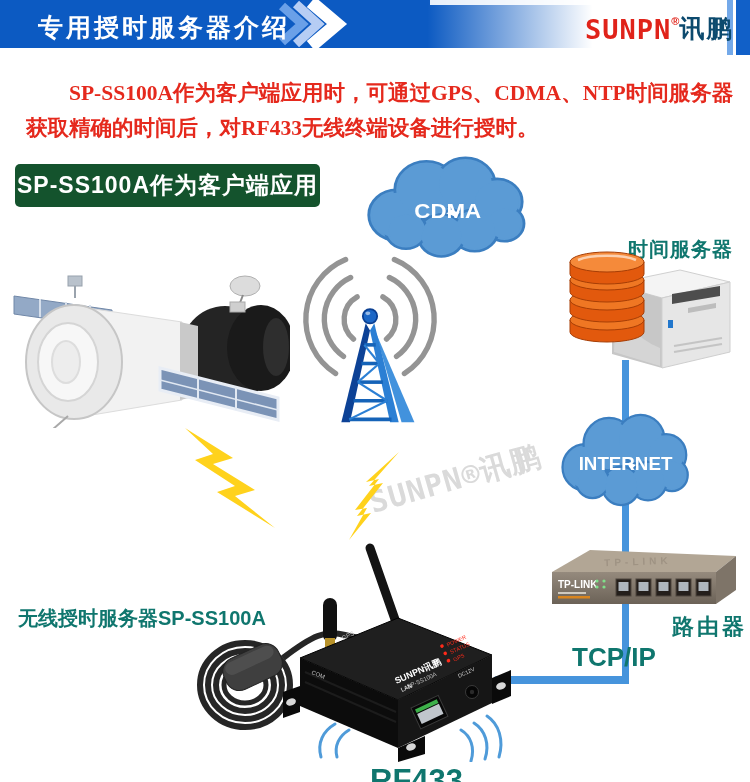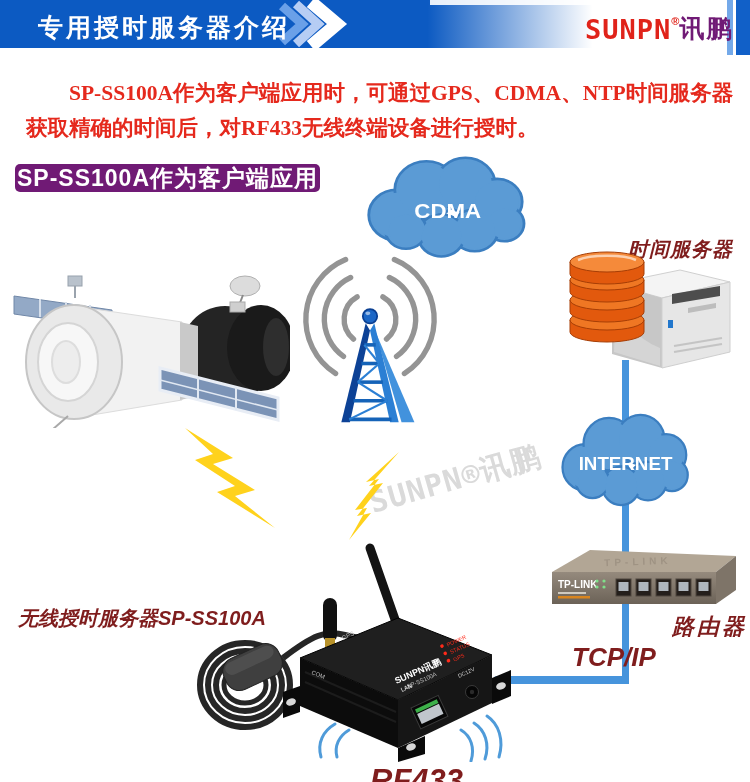--- a/index.html
+++ b/index.html
@@ -6,30 +6,30 @@
   body{width:750px;height:782px;position:relative;overflow:hidden;background:#ffffff;
        font-family:"Liberation Sans","DejaVu Sans",sans-serif;}
   .abs{position:absolute;}
   
   .header{left:0;top:0;width:750px;height:55px;}
   .header-title{left:38px;top:11px;color:#ffffff;font-size:25px;font-weight:bold;letter-spacing:3px;}
   .logo{left:585px;top:12px;white-space:nowrap;}
   .logo-en{font-family:"DejaVu Sans Mono","Liberation Mono",monospace;font-weight:bold;
            color:#e0231a;font-size:27px;letter-spacing:1px;}
   .logo-reg{color:#e0231a;font-size:11px;vertical-align:14px;font-weight:bold;}
-  .logo-cn{color:#701a75;font-size:25px;font-weight:bold;letter-spacing:2px;vertical-align:2px;}
+  .logo-cn{color:#0c4a6e;font-size:25px;font-weight:bold;letter-spacing:2px;vertical-align:2px;}
   
   .intro{left:14px;top:64px;width:722px;color:#e5291d;font-size:21.5px;line-height:35px;
          font-weight:600;text-indent:2em;margin:12px;font-family:Liberation Serif, serif;}
   
-  .badge{left:15px;top:164px;width:305px;height:28px;background:#701a75;border-radius:5px;
+  .badge{left:15px;top:164px;width:305px;height:43px;background:#14532d;border-radius:5px;
          color:#ffffff;font-weight:bold;font-size:23px;display:flex;align-items:center;
          justify-content:center;letter-spacing:1px;}
   
-  .blabel{color:#7f1d1d;font-weight:bold;white-space:nowrap;font-style:italic;}
+  .blabel{color:#0f766e;font-weight:bold;white-space:nowrap;}
   .lbl-timeserver{left:628px;top:236px;font-size:20px;letter-spacing:1px;}
   .lbl-router{left:672px;top:612px;font-size:22px;letter-spacing:3px;}
   .lbl-tcpip{left:532px;top:642px;font-size:26px;margin-left:40px;}
   .lbl-wireless{left:18px;top:593px;font-size:20px;font-weight:600;margin-top:12px;}
   .lbl-rf433{left:370px;top:738px;font-size:31px;margin-top:25px;}
   
   .vline{left:622px;top:360px;width:7px;height:324px;background:#4694dc;}
   .hline{left:494px;top:676px;width:133px;height:8px;background:#4694dc;border-radius:3px;}
   
   .watermark{left:366px;top:452px;width:230px;transform:rotate(-16deg);

